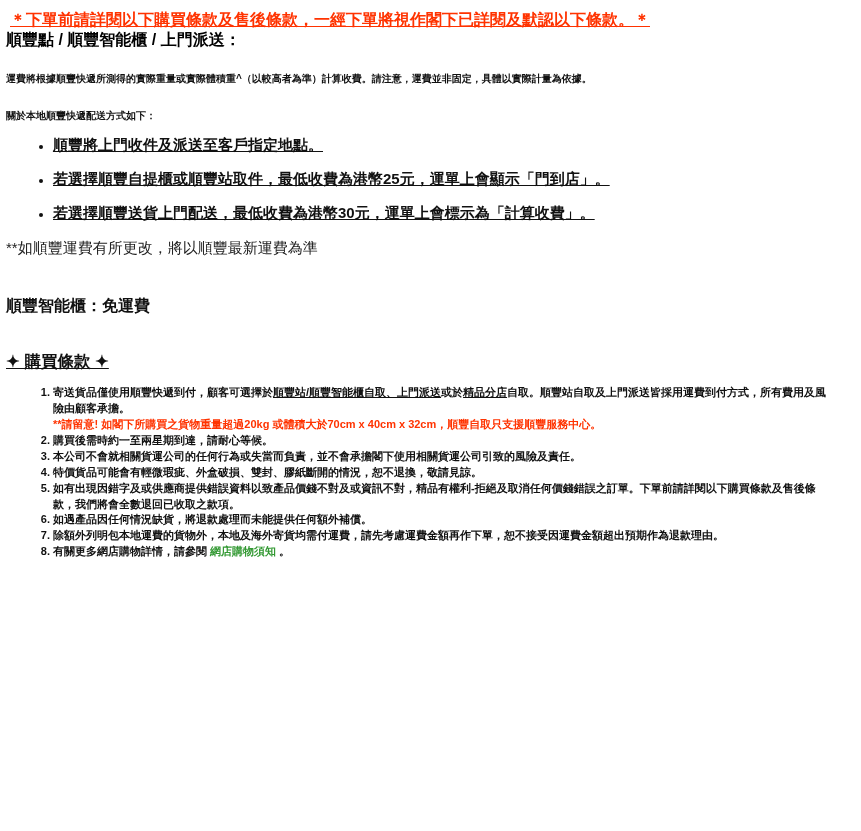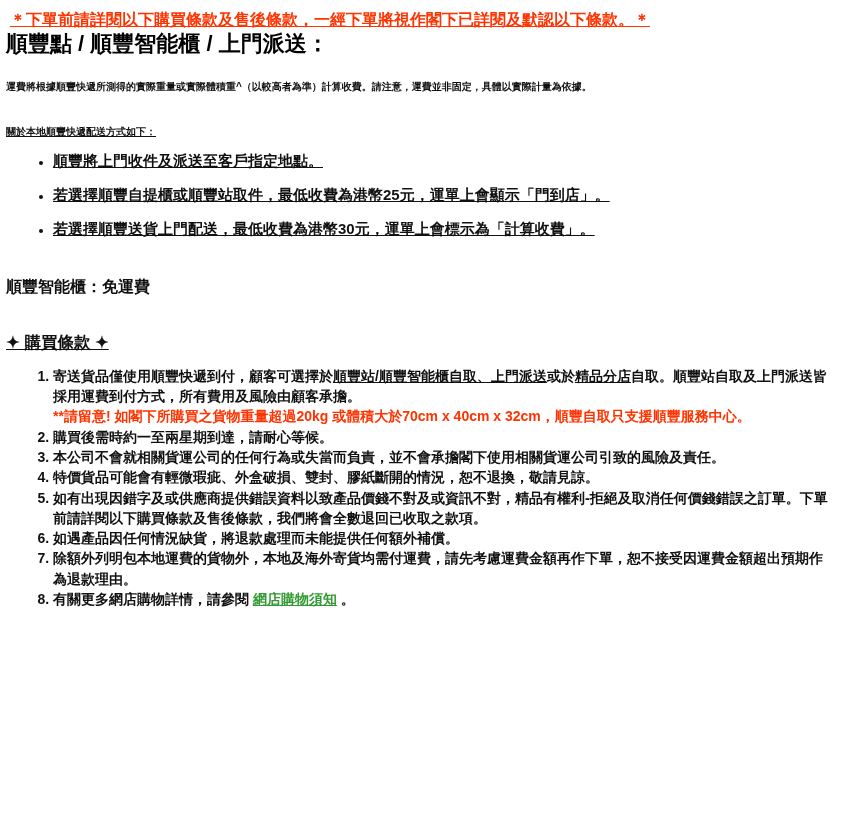--- a/index.html
+++ b/index.html
@@ -24,42 +24,42 @@
   .ship-heading {
     margin: 47px 0 0 0;
     font-size: 20px;
     line-height: 1.3;
     font-weight: 700;
     color: #000000;
     text-decoration: underline;
   }
   .ship-sub {
     margin: 1px 0 0 0;
-    font-size: 22px;
+    font-size: 16px;
     line-height: 1.3;
     font-weight: 700;
     color: #000000;
   }
   .banner {
     margin: 26px 0 0 0;
     font-size: 37px;
     line-height: 1.2;
     font-weight: 700;
     color: #ff3300;
   }
 
   .body-bold {
     margin: 0;
     font-size: 10px;
     line-height: 1.6;
     font-weight: 700;
     color: #111111;
   }
   .intro { margin-top: 20px; max-width: 830px; }
-  .methods-label { margin-top: 31px; line-height: 1.2; text-decoration: underline; }
+  .methods-label { margin-top: 23px; line-height: 1.2; }
 
   ul.methods {
     margin: 14px 0 0 0;
     padding: 0 0 0 47px;
     list-style: disc outside;
     text-decoration: underline;
   }
   ul.methods li {
     margin: 0 0 16px 0;
     font-size: 15px;
@@ -89,34 +89,33 @@
     text-decoration: underline;
   }
 
   ol.terms-list {
     margin: 13px 0 0 0;
     padding: 0 0 0 47px;
     list-style: decimal outside;
   }
   ol.terms-list li {
     margin: 0;
-    font-size: 14px;
+    font-size: 11px;
     line-height: 1.45;
     font-weight: 700;
     color: #111111;
     max-width: 786px;
   }
   .u { text-decoration: underline; }
   .term-warning {
     color: #ff3300;
     font-weight: 700;
   }
   .green-link {
     color: #339933;
-    text-decoration: underline;
     font-weight: 700;
     cursor: pointer;
   }
 </style>
 </head>
 <body>
 
 <div class="page">
 
   <p class="top-notice">＊下單前請詳閱以下購買條款及售後條款，一經下單將視作閣下已詳閱及默認以下條款。＊</p>
@@ -128,20 +127,21 @@
   <p class="body-bold intro">運費將根據順豐快遞所測得的實際重量或實際體積重^（以較高者為準）計算收費。請注意，運費並非固定，具體以實際計量為依據。</p>
 
   <p class="body-bold methods-label">關於本地順豐快遞配送方式如下：</p>
 
   <ul class="methods">
     <li>順豐將上門收件及派送至客戶指定地點。</li>
     <li>若選擇順豐自提櫃或順豐站取件，最低收費為港幣25元，運單上會顯示「門到店」。</li>
     <li>若選擇順豐送貨上門配送，最低收費為港幣30元，運單上會標示為「計算收費」。</li>
   </ul>
 
+  <p class="note-regular">**如順豐運費有所更改，將以順豐最新運費為準</p>
 
   <p class="pickup-note">順豐智能櫃：免運費</p>
 
   <h4 class="terms-heading">✦ 購買條款 ✦</h4>
 
   <ol class="terms-list">
     <li>
       <span>寄送貨品僅使用順豐快遞到付，顧客可選擇於</span><span class="u">順豐站/順豐智能櫃自取、上門派送</span><span>或於</span><span class="u">精品分店</span><span>自取。順豐站自取及上門派送皆採用運費到付方式，所有費用及風險由顧客承擔。</span>
       <div class="term-warning">**請留意! 如閣下所購買之貨物重量超過20kg 或體積大於70cm x 40cm x 32cm，順豐自取只支援順豐服務中心。</div>
     </li>

